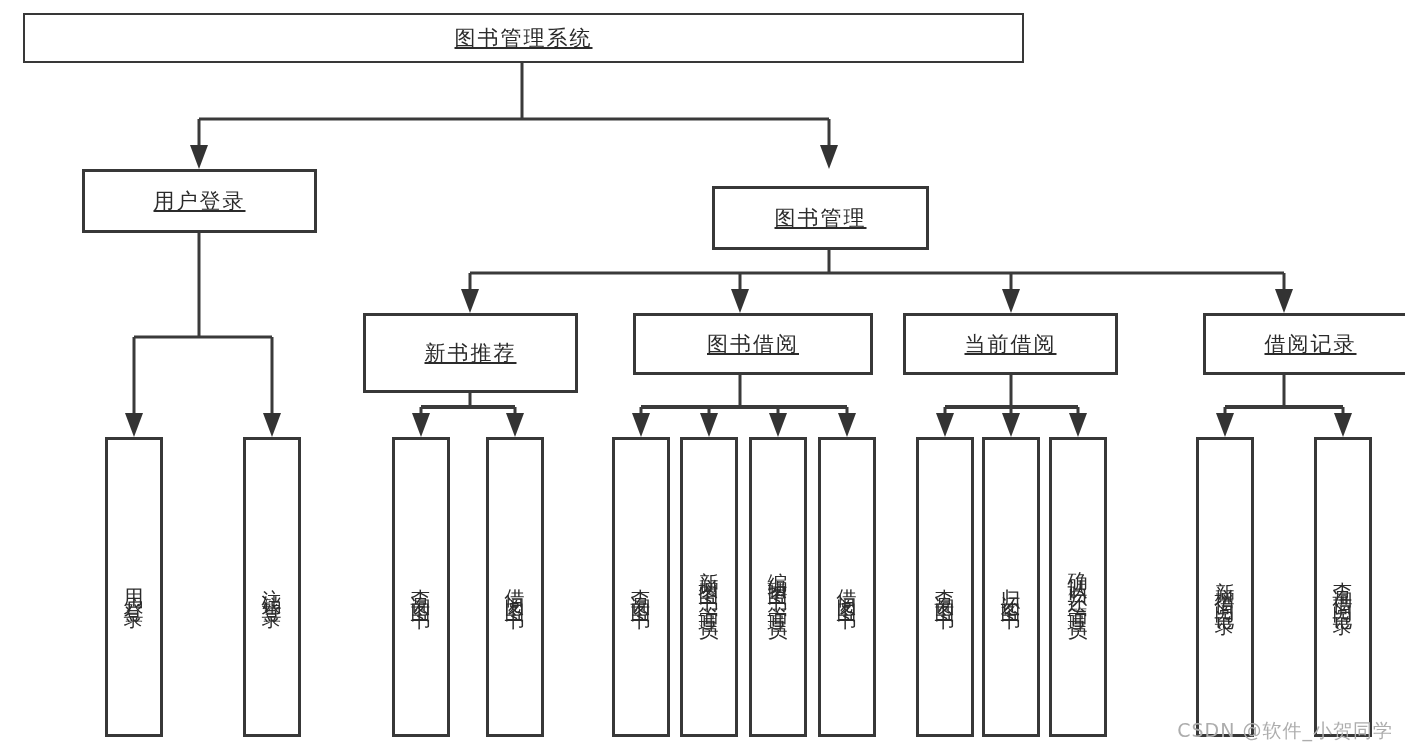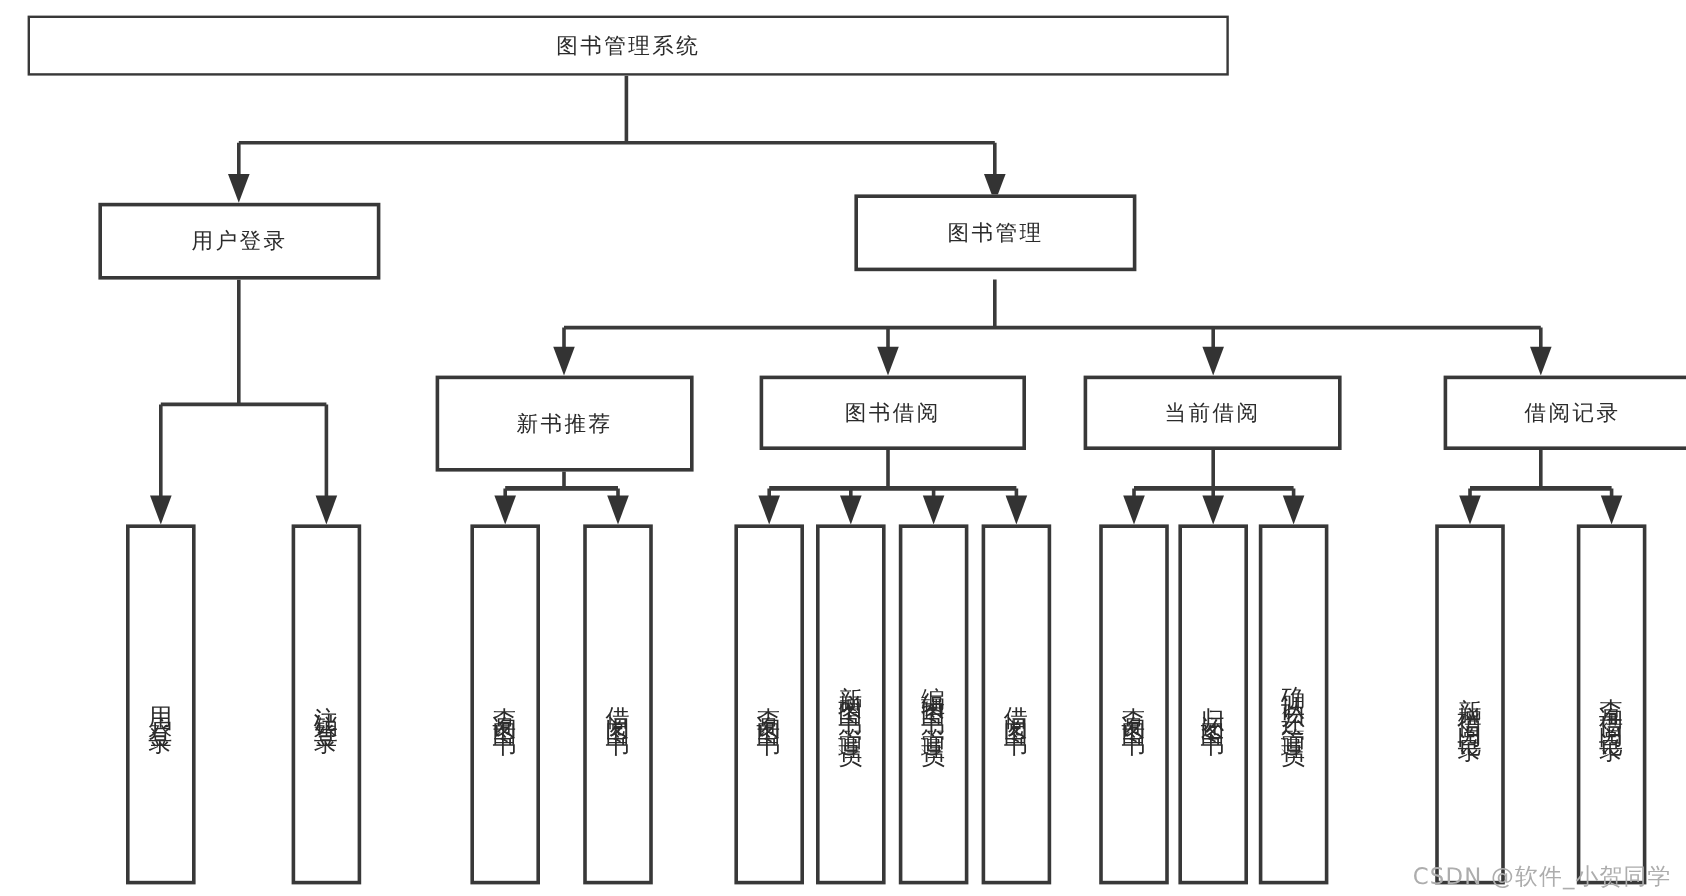--- a/index.html
+++ b/index.html
@@ -8,21 +8,21 @@
     font-family:"DejaVu Sans","Liberation Sans",sans-serif;overflow:hidden;
   }
   svg.connectors{position:absolute;left:0;top:0;width:1405px;height:747px;}
   svg.connectors path{stroke:#3a3a3a;fill:none;}
   svg.connectors polygon{fill:#333333;stroke:none;}
   .box{
     position:absolute;background:#ffffff;border:3px solid #383838;box-sizing:border-box;
     display:flex;align-items:center;justify-content:center;color:#2b2b2b;
   }
   .box.root{border-width:2px;}
-  .box.h{font-size:18px;letter-spacing:2px;white-space:nowrap;}
+  .box.h{font-size:21px;letter-spacing:2px;white-space:nowrap;text-decoration:underline;}
   .box.leaf{top:437px;width:58px;height:300px;font-size:20px;}
   .box.leaf .vtext{
     writing-mode:vertical-lr;text-orientation:mixed;
     letter-spacing:7px;line-height:1;max-height:292px;
   }
   .watermark{
     position:absolute;right:12px;bottom:3px;color:#adadad;
     font-size:19px;letter-spacing:1px;white-space:nowrap;text-align:right;
   }
 </style>
@@ -65,28 +65,28 @@
     <polygon points="1334,413 1352,413 1343,437"></polygon>
   </svg>
 
   <div class="box root h" style="left:23px;top:13px;width:1001px;height:50px;">
     <span>图书管理系统</span>
   </div>
 
   <div class="box h" style="left:82px;top:169px;width:235px;height:64px;">
     <span>用户登录</span>
   </div>
-  <div class="box h" style="left:712px;top:162px;width:235px;height:64px;">
+  <div class="box h" style="left:712px;top:186px;width:217px;height:64px;">
     <span>图书管理</span>
   </div>
 
   <div class="box h" style="left:363px;top:313px;width:215px;height:80px;">
     <span>新书推荐</span>
   </div>
-  <div class="box h" style="left:633px;top:313px;width:222px;height:62px;">
+  <div class="box h" style="left:633px;top:313px;width:240px;height:62px;">
     <span>图书借阅</span>
   </div>
   <div class="box h" style="left:903px;top:313px;width:215px;height:62px;">
     <span>当前借阅</span>
   </div>
   <div class="box h" style="left:1203px;top:313px;width:215px;height:62px;">
     <span>借阅记录</span>
   </div>
 
   <div class="box leaf" style="left:105px;">

